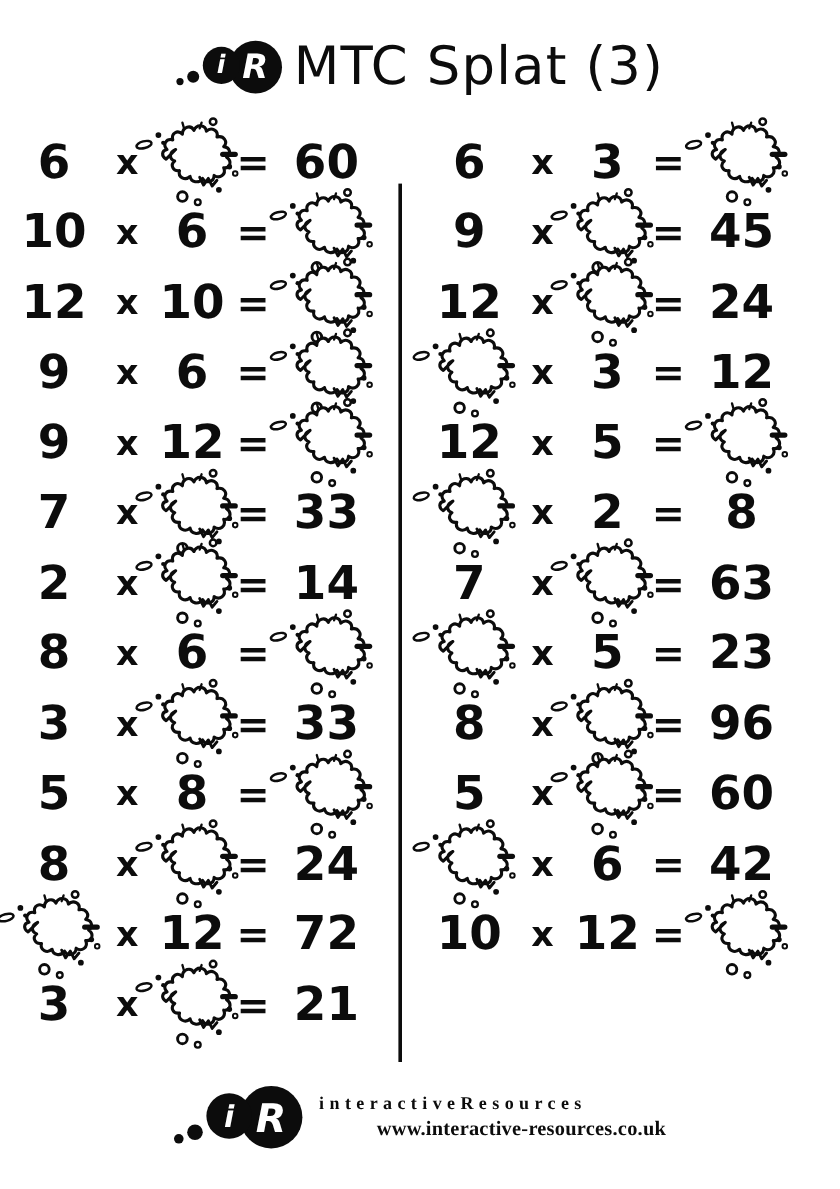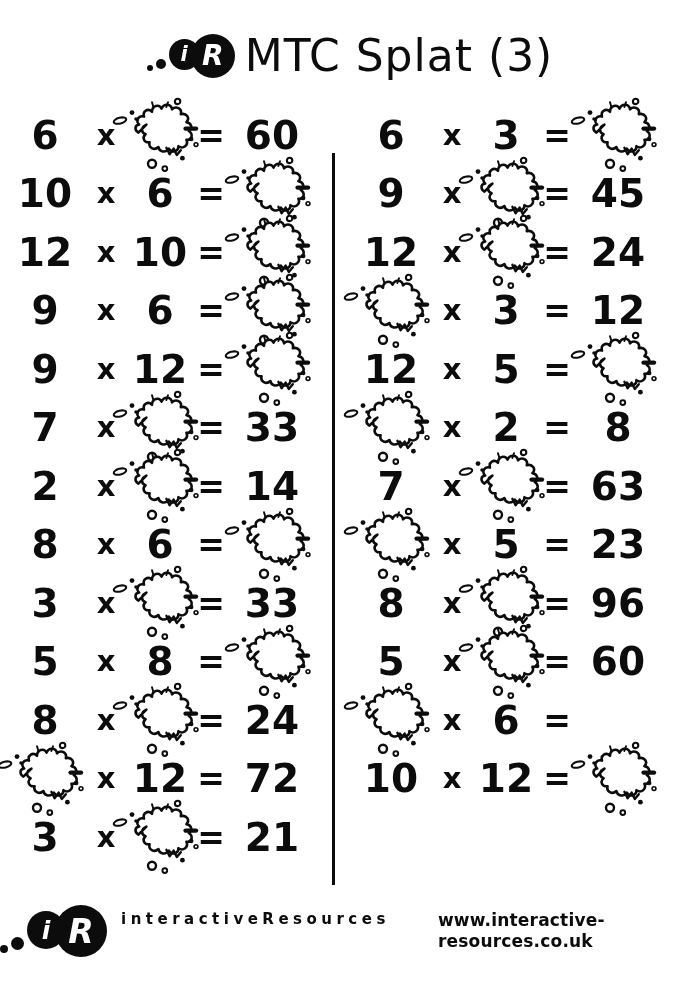--- a/index.html
+++ b/index.html
@@ -46,21 +46,21 @@
   .splat{width:96px;height:80px;margin:-12px -16px;flex:none;}
   
   .footer{
     position:absolute;bottom:34px;left:0;right:0;
     display:flex;justify-content:center;align-items:center;gap:14px;
   }
   .logo.big .d1{width:8px;height:8px;margin-bottom:4px;}
   .logo.big .d2{width:13px;height:13px;margin-left:3px;margin-bottom:7px;}
   .logo.big .ci{width:38px;height:38px;font-size:25px;margin-left:3px;margin-bottom:8px;position:relative;z-index:1;}
   .logo.big .cr{width:52px;height:52px;font-size:33px;margin-left:-10px;}
-  .footer-text{display:flex;flex-direction:row;line-height:1.25;}
+  .footer-text{display:flex;flex-direction:column;line-height:1.25;font-family:Liberation Serif, serif;}
   .brand{font-size:15px;font-weight:bold;letter-spacing:4.5px;}
   .url{font-size:17px;font-weight:bold;letter-spacing:0.2px;margin-left:48px;}
   .hidden-defs{position:absolute;width:0;height:0;overflow:hidden;}
 </style>
 </head>
 <body>
 
 <svg class="hidden-defs" aria-hidden="true">
   <defs>
     <g id="splat-art">
@@ -543,20 +543,23 @@
           </span>
           <span class="slot cx">
             <span class="op">x</span>
           </span>
           <span class="slot c2">
             <span class="num">6</span>
           </span>
           <span class="slot ceq">
             <span class="eq">=</span>
           </span>
+          <span class="slot c3">
+            <span class="num">42</span>
+          </span>
         </div>
         <div class="row">
           <span class="slot c1">
             <span class="num">10</span>
           </span>
           <span class="slot cx">
             <span class="op">x</span>
           </span>
           <span class="slot c2">
             <span class="num">12</span>

